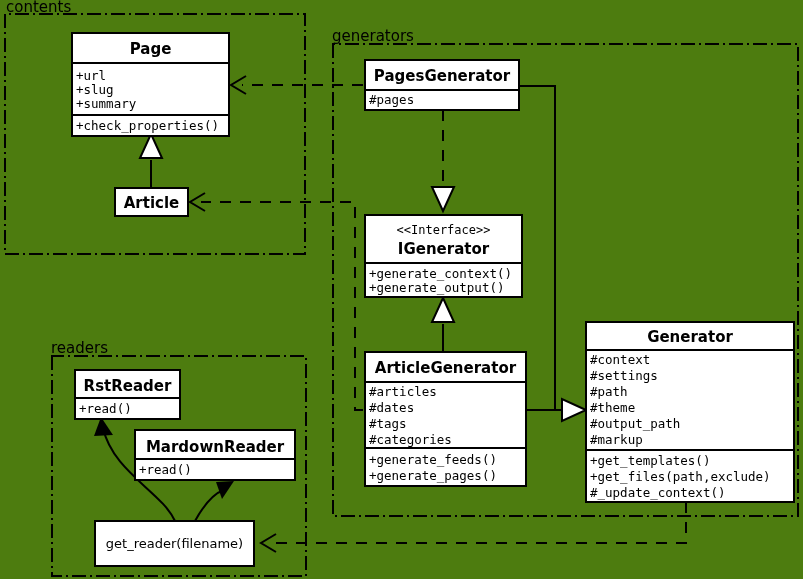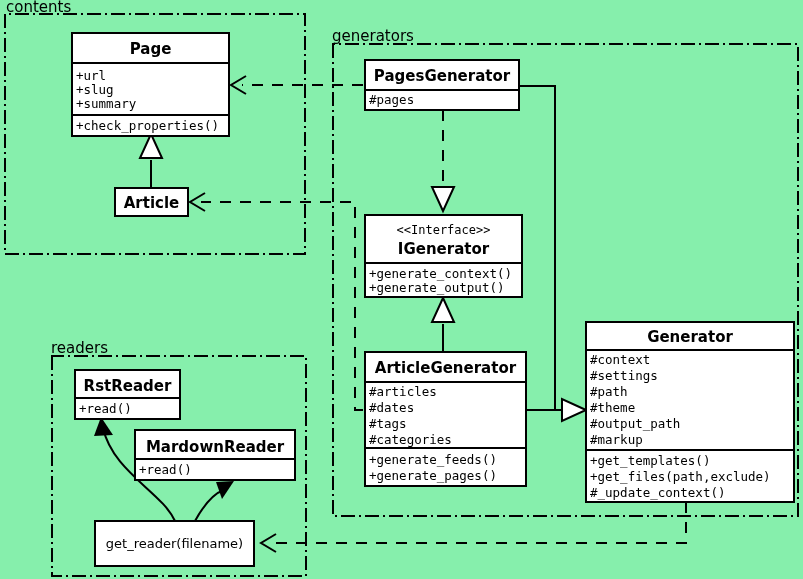--- a/index.html
+++ b/index.html
@@ -4,21 +4,21 @@
 <style>
   html, body {
     margin: 0;
     padding: 0;
     background: #ffffff;
   }
   #diagram-root {
     position: relative;
     width: 803px;
     height: 579px;
-    background: #86efac;
+    background: #4d7c0f;
     font-family: "DejaVu Sans", sans-serif;
     overflow: hidden;
   }
   svg#uml-canvas {
     display: block;
     width: 803px;
     height: 579px;
   }
   .pkg-border {
     fill: none;

